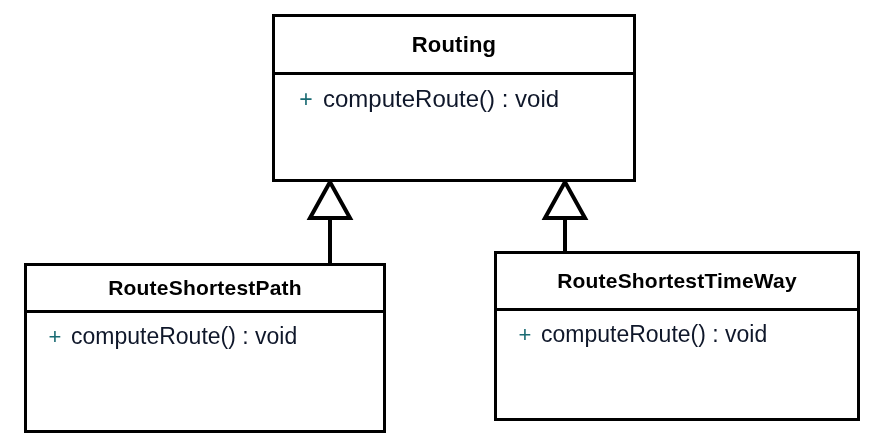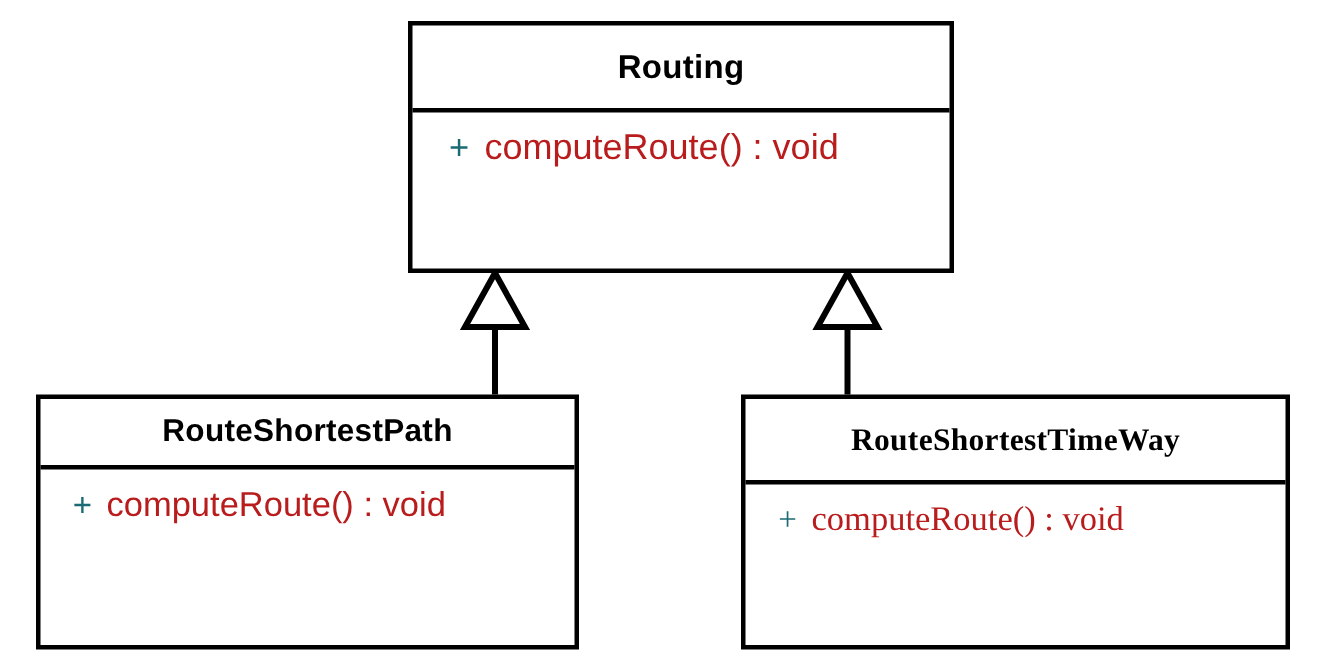--- a/index.html
+++ b/index.html
@@ -50,21 +50,21 @@
     align-items: baseline;
     color: #1a6b73;
     white-space: nowrap;
   }
   .uml-member-visibility {
     display: inline-block;
     text-align: center;
     color: #1a6b73;
   }
   .uml-member-signature {
-    color: #b91c1c;
+    color: #0f172a;
     text-align: right;
   }
 
   
   #class-routing {
     left: 272px;
     top: 14px;
     width: 364px;
     height: 168px;
   }
@@ -97,24 +97,23 @@
     padding-left: 12px;
   }
   #class-route-shortest-path .uml-member-visibility {
     width: 32px;
     font-size: 22px;
   }
 
   
   #class-route-shortest-time-way {
     left: 494px;
-    top: 263px;
+    top: 251px;
     width: 366px;
     height: 170px;
-    font-family: Liberation Serif, serif;
   }
   #class-route-shortest-time-way .uml-class-name {
     height: 54px;
     font-size: 21px;
   }
   #class-route-shortest-time-way .uml-member {
     font-size: 23px;
     padding-left: 12px;
   }
   #class-route-shortest-time-way .uml-member-visibility {

